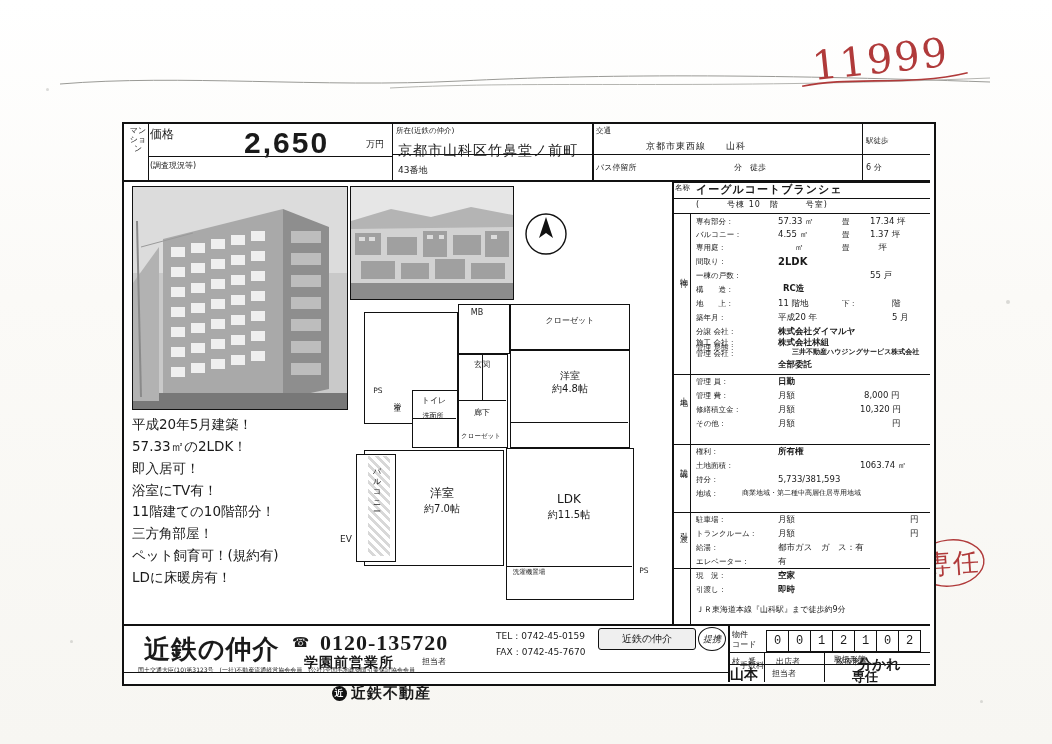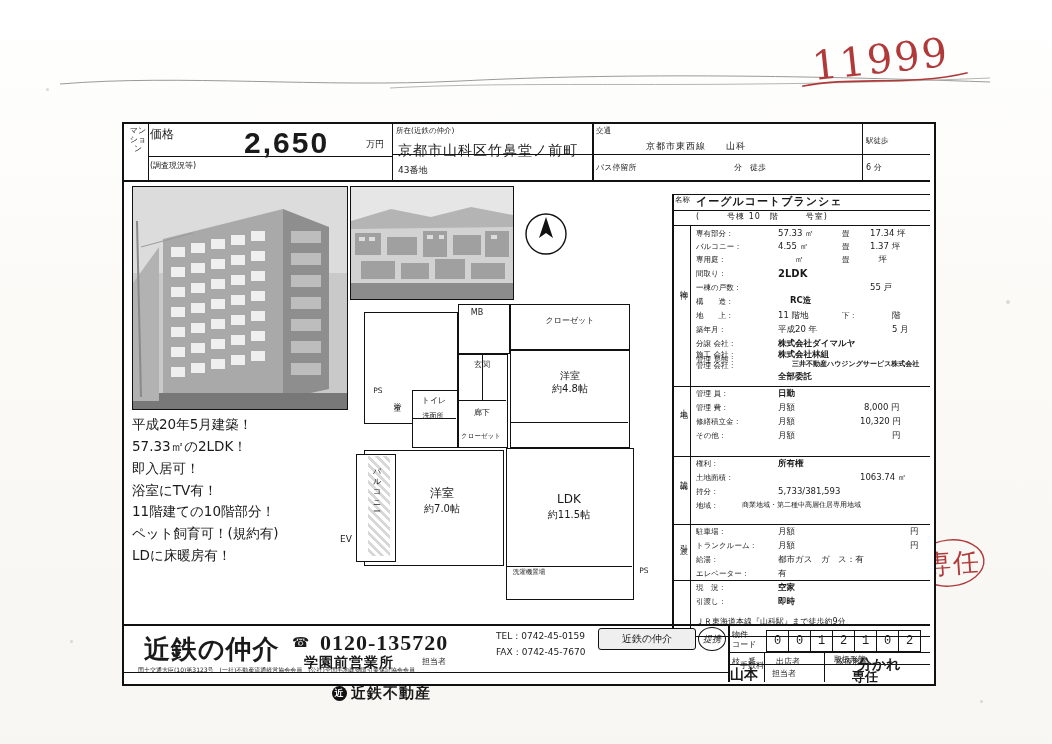--- a/index.html
+++ b/index.html
@@ -70,21 +70,21 @@
   #bullets div{font-size:13.5px;line-height:1.62;white-space:nowrap;}
 
   
   #plan{position:absolute;left:232px;top:180px;width:316px;height:318px;}
   .rm{position:absolute;border:1.6px solid #111;background:#fff;}
   .rmlbl{position:absolute;text-align:center;font-size:10px;line-height:1.25;}
   .thin{position:absolute;background:#111;}
   .hatch{position:absolute;background:repeating-linear-gradient(45deg,#fff 0 3px,#d8d8d8 3px 6px);}
 
   
-  #spec{position:absolute;left:550px;top:58px;width:256px;height:442px;font-size:8px;margin-top:12px;}
+  #spec{position:absolute;left:550px;top:58px;width:256px;height:442px;font-size:8px;}
   #spec .row{position:absolute;left:0;width:256px;height:1px;background:#111;}
   #spec .colv{position:absolute;top:0;width:1px;background:#111;}
   .sk{position:absolute;font-size:7.5px;line-height:1.1;}
   .sv{position:absolute;font-size:8.5px;line-height:1.1;}
   .sb{font-weight:bold;}
 
   
   #footer{position:absolute;left:0;top:500px;width:806px;height:58px;}
   #kintetsu{position:absolute;left:20px;top:8px;font-size:26px;font-weight:bold;letter-spacing:1px;
       font-family:"DejaVu Serif",serif;}
@@ -255,20 +255,21 @@
       <polygon points="22,5 29,26 22,21 15,26" fill="#111"></polygon>
     </svg>
   </div>
 
   <div id="bullets">
     <div>平成20年5月建築！</div>
     <div>57.33㎡の2LDK！</div>
     <div>即入居可！</div>
     <div>浴室にTV有！</div>
     <div>11階建ての10階部分！</div>
+    <div>三方角部屋！</div>
     <div>ペット飼育可！(規約有)</div>
     <div>LDに床暖房有！</div>
   </div>
 
   <div id="plan">
 
     <div class="rm" style="left:8px;top:8px;width:92px;height:110px;"></div>
     <div class="rm" style="left:102px;top:0px;width:50px;height:48px;"></div>
     <div class="rm" style="left:154px;top:0px;width:118px;height:44px;"></div>
     <div class="rm" style="left:154px;top:46px;width:118px;height:96px;"></div>
@@ -349,21 +350,21 @@
     <div class="sk" style="left:168px;top:62px;">畳</div>
     <div class="sv" style="left:196px;top:61px;">　坪</div>
 
     <div class="sk" style="left:22px;top:76px;">間取り：</div>
     <div class="sv sb" style="left:104px;top:74px;font-size:10px;">2LDK</div>
 
     <div class="sk" style="left:22px;top:90px;">一棟の戸数：</div>
     <div class="sv" style="left:196px;top:89px;">55 戸</div>
 
     <div class="sk" style="left:22px;top:104px;">構　　造：</div>
-    <div class="sv sb" style="left:116px;top:102px;">RC造</div>
+    <div class="sv sb" style="left:109px;top:102px;">RC造</div>
 
     <div class="sk" style="left:22px;top:118px;">地　　上：</div>
     <div class="sv" style="left:104px;top:117px;">11 階地</div>
     <div class="sk" style="left:168px;top:118px;">下：</div>
     <div class="sv" style="left:218px;top:117px;">階</div>
 
     <div class="sk" style="left:22px;top:132px;">築年月：</div>
     <div class="sv" style="left:104px;top:131px;">平成20 年</div>
     <div class="sv" style="left:218px;top:131px;">5 月</div>
 

